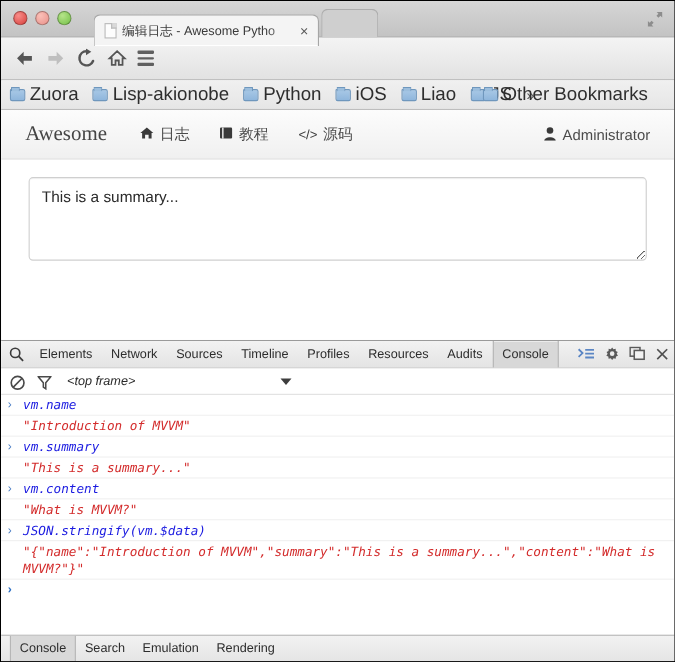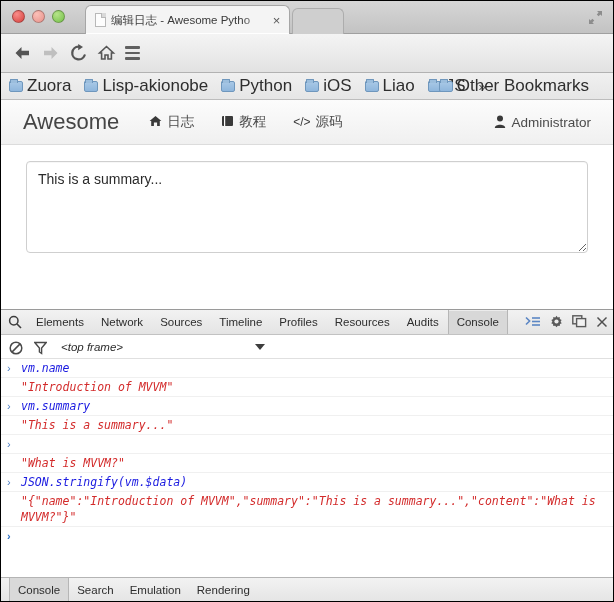--- a/index.html
+++ b/index.html
@@ -31,21 +31,21 @@
   }
   .dot {
     width: 13px; height: 13px; border-radius: 50%;
     border: 1px solid rgba(0,0,0,0.28);
   }
   .dot.close { background: radial-gradient(circle at 35% 30%, #f98d8a, #d6403c); }
   .dot.min   { background: radial-gradient(circle at 35% 30%, #fbc0b8, #e8918a); }
   .dot.max   { background: radial-gradient(circle at 35% 30%, #b6e48a, #74c048); }
 
   .tab {
-    position: absolute; left: 84px; top: 4px;
+    position: absolute; left: 84px; top: 12px;
     width: 205px; height: 29px;
     background: #f4f4f4;
     border: 1px solid #a6a6a6;
     border-bottom: none;
     border-radius: 6px 6px 0 0;
     display: flex; align-items: center;
     padding: 0 6px 0 9px;
     box-shadow: 0 -1px 0 #fff inset;
   }
   .tab-favicon {
@@ -167,22 +167,22 @@
     height: 209px; background: #fff; overflow: hidden; position: relative;
   }
   .navbar {
     height: 45px;
     background: linear-gradient(#fcfcfc, #f0f0f0);
     border-bottom: 1px solid #dcdcdc;
     display: flex; align-items: center;
     padding: 0 22px;
   }
   .brand {
-    font-size: 22px; color: #454545; margin-right: 30px;
-    cursor: pointer; white-space: nowrap;
+    font-size: 19px; color: #454545; margin-right: 30px;
+    cursor: pointer; white-space: nowrap; font-family: Liberation Serif, serif;
   }
   .navlink {
     display: flex; align-items: center; gap: 5px;
     font-size: 13.5px; color: #4b4b4b;
     margin-right: 27px; cursor: pointer; white-space: nowrap;
   }
   .navlink .gi { font-size: 12px; color: #3a3a3a; line-height: 1; }
   .navlink.user { margin-right: 0; margin-left: auto; }
 
   .form { padding: 16px 25px 0 25px; }
@@ -192,21 +192,21 @@
     border-radius: 4px;
     background: #fff;
     font-family: "Liberation Sans", sans-serif;
     font-size: 14px; color: #2b2b2b;
     padding: 9px 11px;
     margin-bottom: 13px;
     display: block;
     box-shadow: 0 1px 1px rgba(0,0,0,0.035) inset;
   }
   .fld.title-in { height: 35px; padding: 0 11px; line-height: 33px; }
-  .fld.summary-in { height: 92px; position: relative; }
+  .fld.summary-in { height: 76px; position: relative; }
 
   
   .devtools {
     border-top: 1px solid #9a9a9a;
     background: #fff;
     height: calc(602px - 2px - 33px - 39px - 27px - 209px);
     display: flex; flex-direction: column;
   }
   .dt-tabbar {
     height: 25px; flex: 0 0 25px;
@@ -515,20 +515,21 @@
       <div class="cline cmd">
         <span class="mark">›</span>
         <span class="txt">vm.summary</span>
       </div>
       <div class="cline res">
         <span class="mark"></span>
         <span class="txt">"This is a summary..."</span>
       </div>
       <div class="cline cmd">
         <span class="mark">›</span>
+        <span class="txt">vm.content</span>
       </div>
       <div class="cline res">
         <span class="mark"></span>
         <span class="txt">"What is MVVM?"</span>
       </div>
       <div class="cline cmd">
         <span class="mark">›</span>
         <span class="txt">JSON.stringify(vm.$data)</span>
       </div>
       <div class="cline res">

